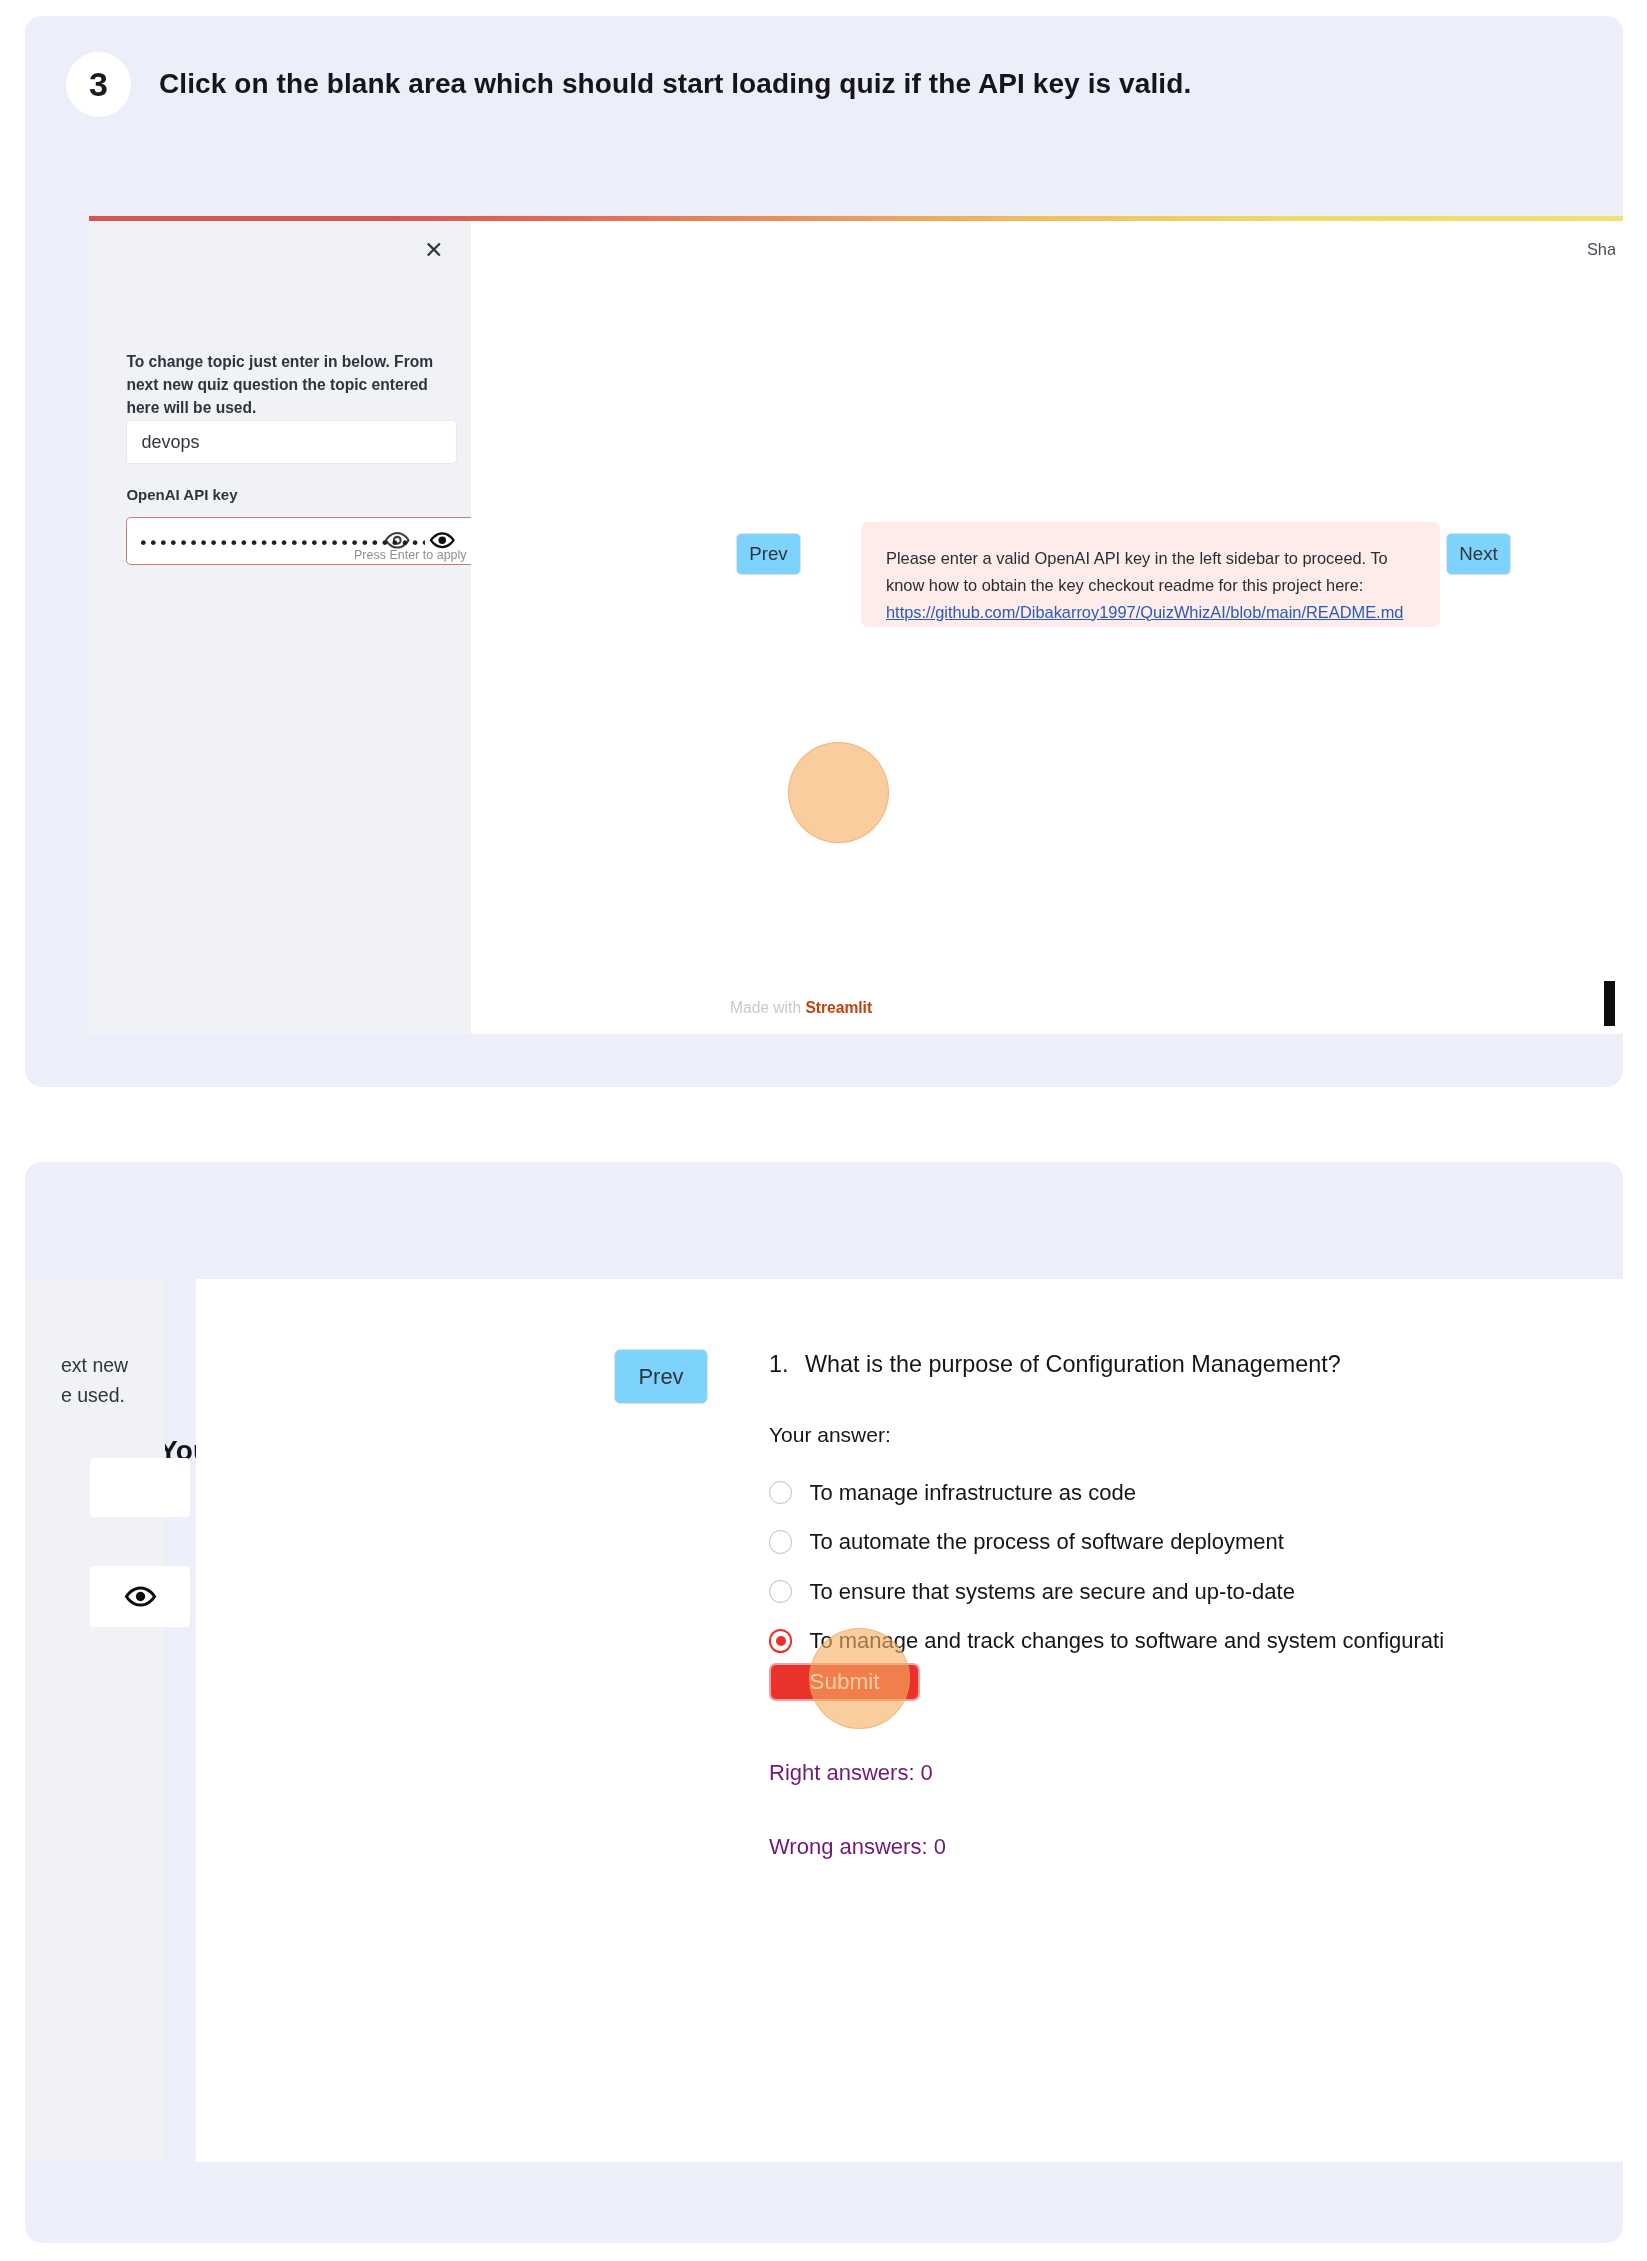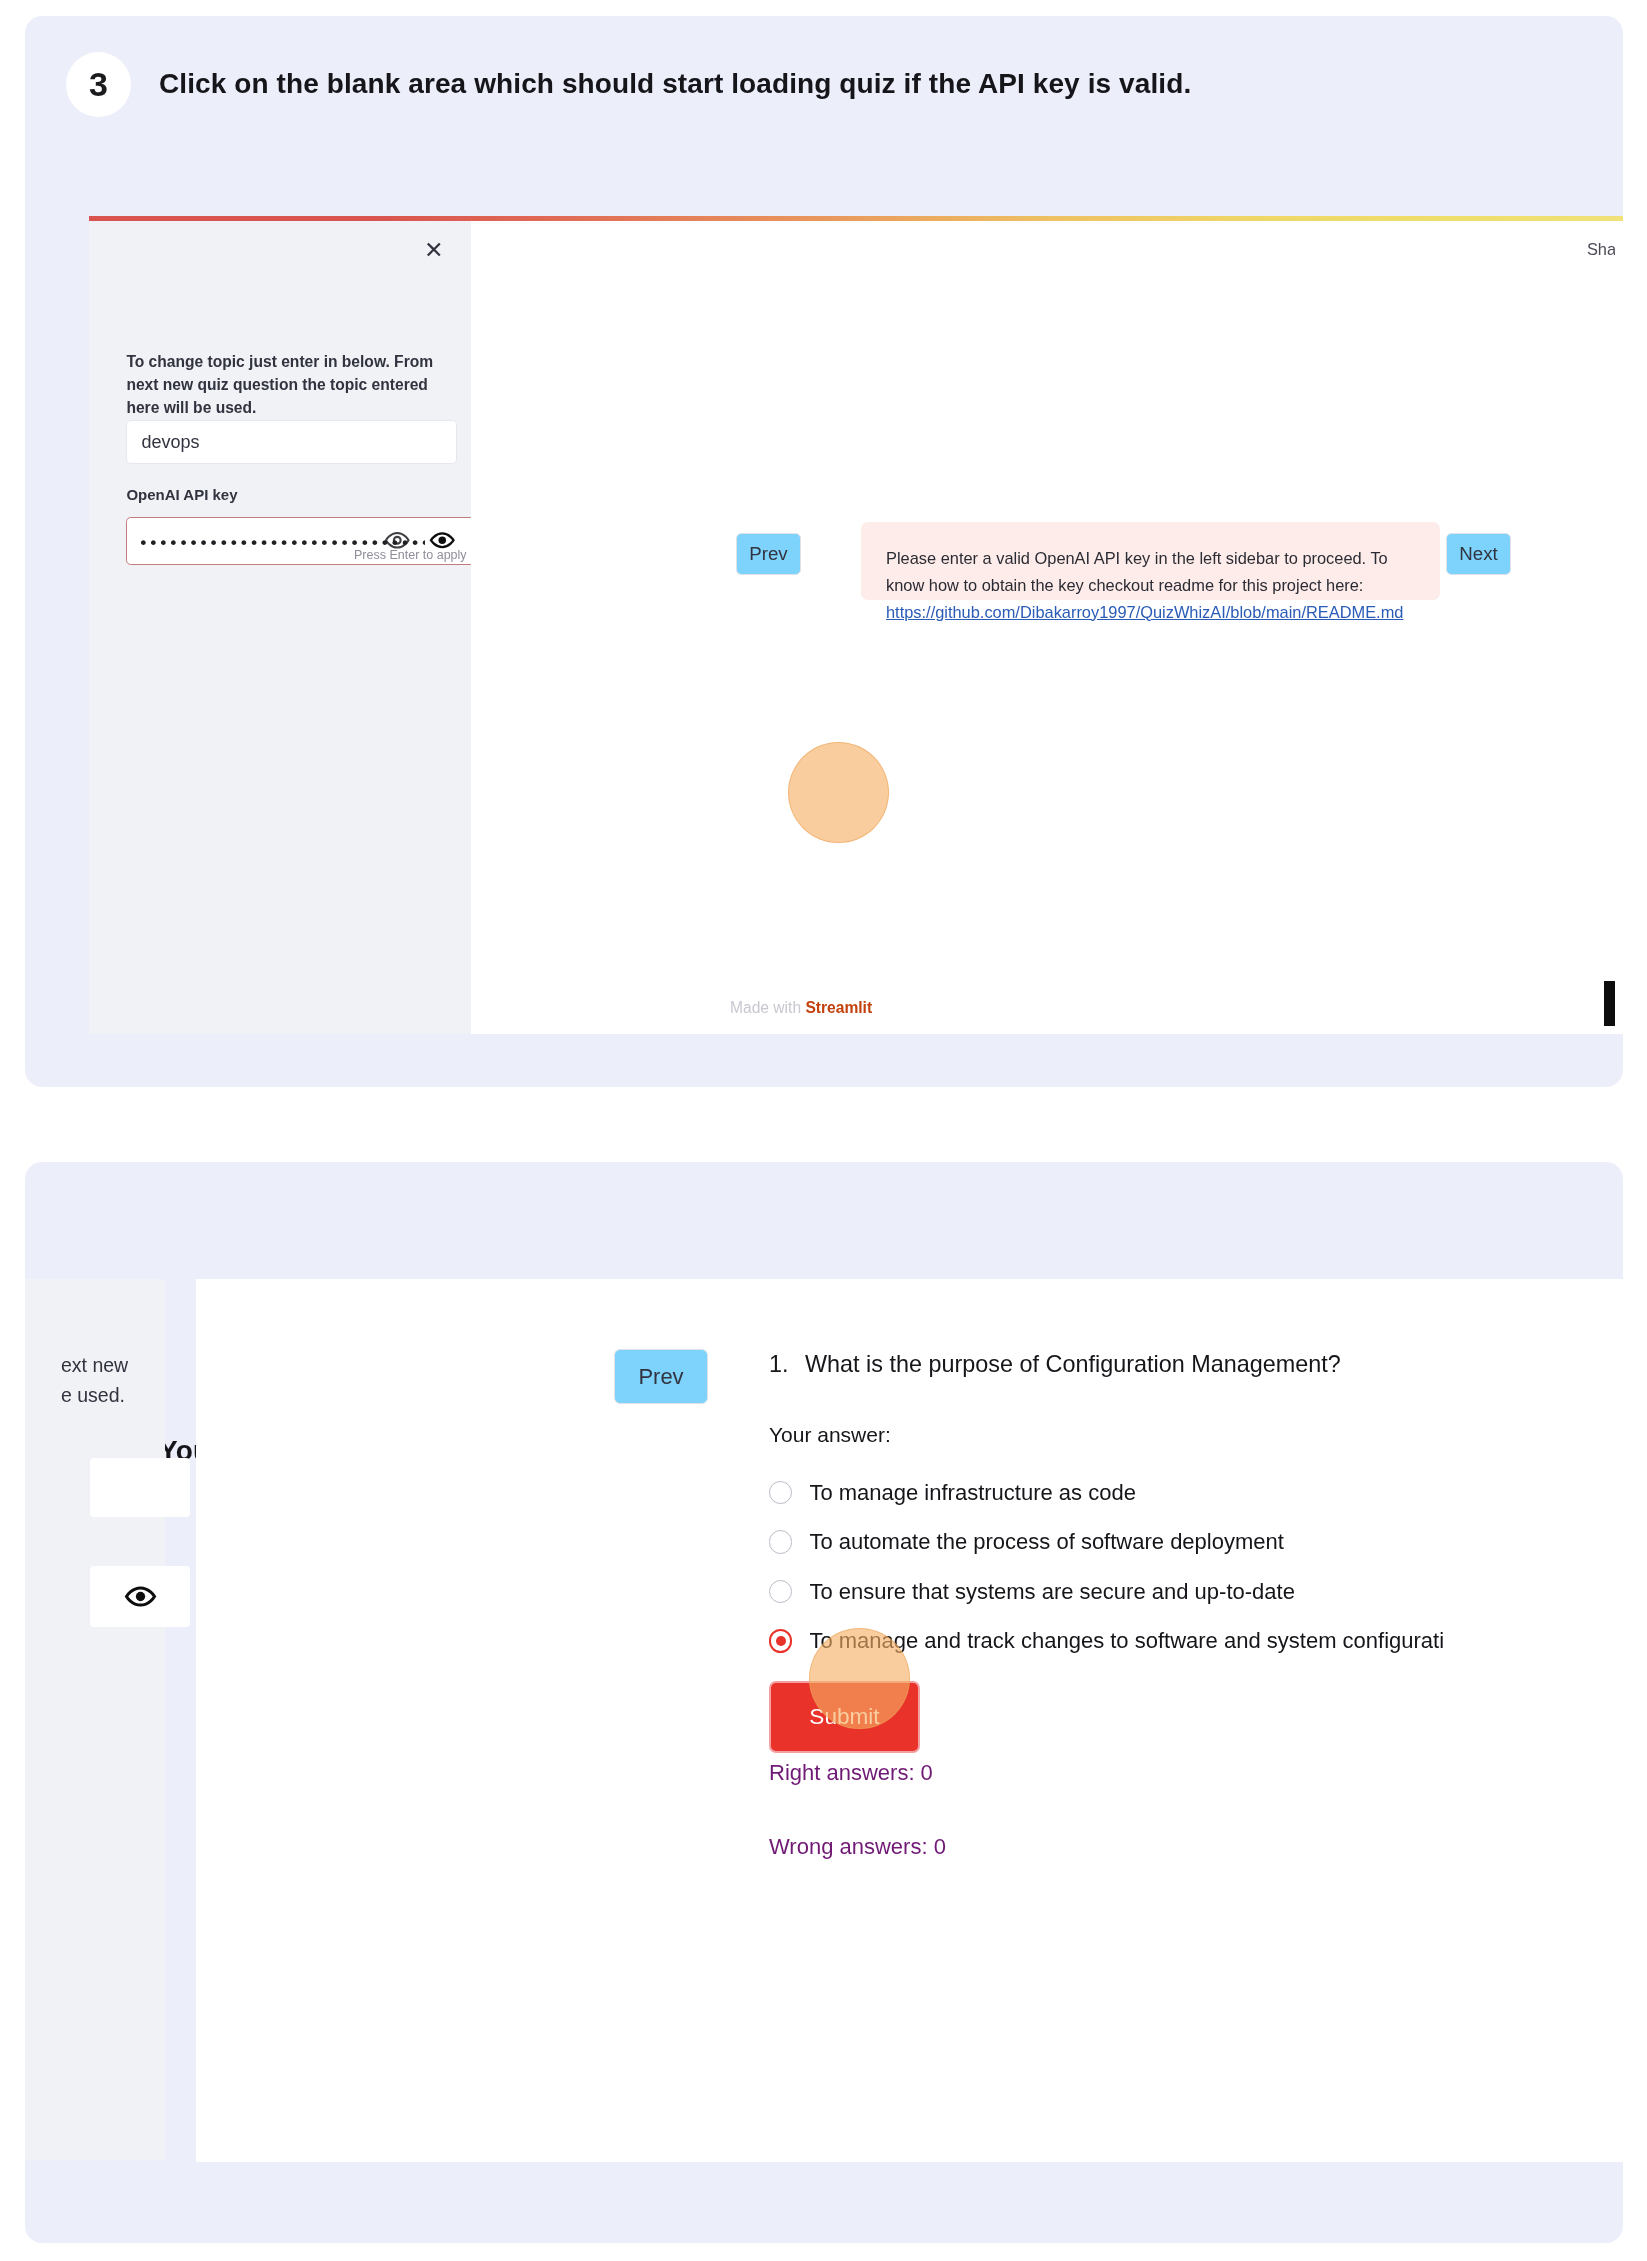--- a/index.html
+++ b/index.html
@@ -176,21 +176,21 @@
     color: #31333f;
     display: flex; align-items: center; justify-content: center;
     cursor: pointer;
   }
   #prev-3 { left: 265px; top: 312px; width: 65px; height: 42px; }
   #next-3 { left: 975px; top: 312px; width: 65px; height: 42px; }
 
   .warn-box {
     position: absolute;
     left: 390px; top: 301px;
-    width: 579px; height: 78px;
+    width: 579px; height: 105px;
     background: #fdecea;
     border-radius: 7px;
     padding: 23.4px 25px 0 25px;
   }
   .warn-text {
     font-size: 16.4px;
     line-height: 1.62;
     color: #2b2b33;
   }
   .warn-link {
@@ -320,29 +320,28 @@
     background: #e8322a;
   }
   .opt-label {
     font-size: 22px;
     color: #15151a;
     white-space: nowrap;
   }
   .submit-btn {
     position: absolute;
     left: 573px; top: 384px;
-    width: 151px; height: 72px;
+    width: 151px; height: 38px;
     background: #e8322a;
     border: 2.3px solid #f2a0a2;
     border-radius: 7px;
     color: #ffffff;
     font-size: 22.6px;
     display: flex; align-items: center; justify-content: center;
     cursor: pointer;
-    margin-top: 18px;
   }
   .submit-blob {
     position: absolute;
     left: 613px; top: 349px;
     width: 101px; height: 101px;
     border-radius: 50%;
     background: rgba(246,175,99,.62);
     border: 1.6px solid rgba(236,161,83,.5);
   }
   .score-line {

